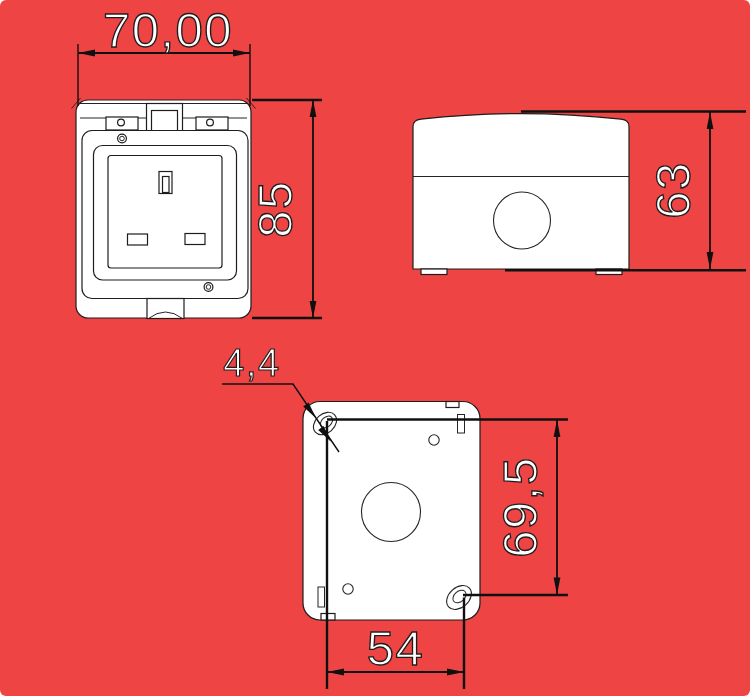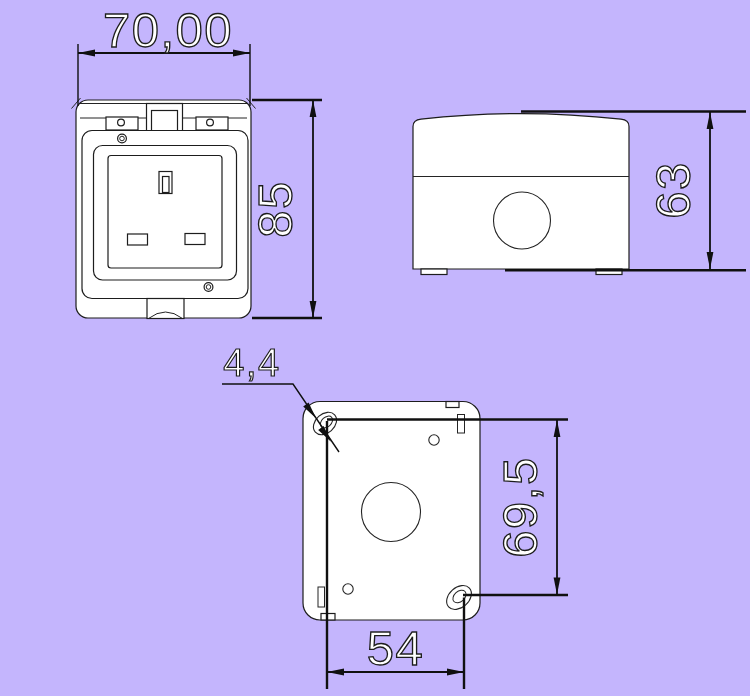--- a/index.html
+++ b/index.html
@@ -1,17 +1,17 @@
 <!DOCTYPE html>
 <html><head>
 <meta charset="utf-8">
 <style>
   html,body{margin:0;padding:0;background:#ffffff;}
-  .stage{position:relative;width:750px;height:696px;background:#c4b5fd;overflow:hidden;
-         font-family:"Liberation Sans",sans-serif;}
+  .stage{position:relative;width:750px;height:696px;background:#ef4444;overflow:hidden;
+         font-family:"Liberation Sans",sans-serif;border-radius:6px;}
   svg{position:absolute;left:0;top:0;}
   .o   { fill:#ffffff; stroke:#1d1d1d; stroke-width:1.2; }
   .l   { fill:none;    stroke:#242424; stroke-width:1.1; }
   .thin{ stroke-width:1; }
   .dim { fill:none; stroke:#101010; stroke-width:1.8; }
   .extv{ fill:none; stroke:#101010; stroke-width:1.4; }
   .ext { fill:none; stroke:#101010; stroke-width:2.4; }
   .ah  { fill:#101010; stroke:none; }
   .dim-text{
     font-family:"Liberation Sans",sans-serif;

